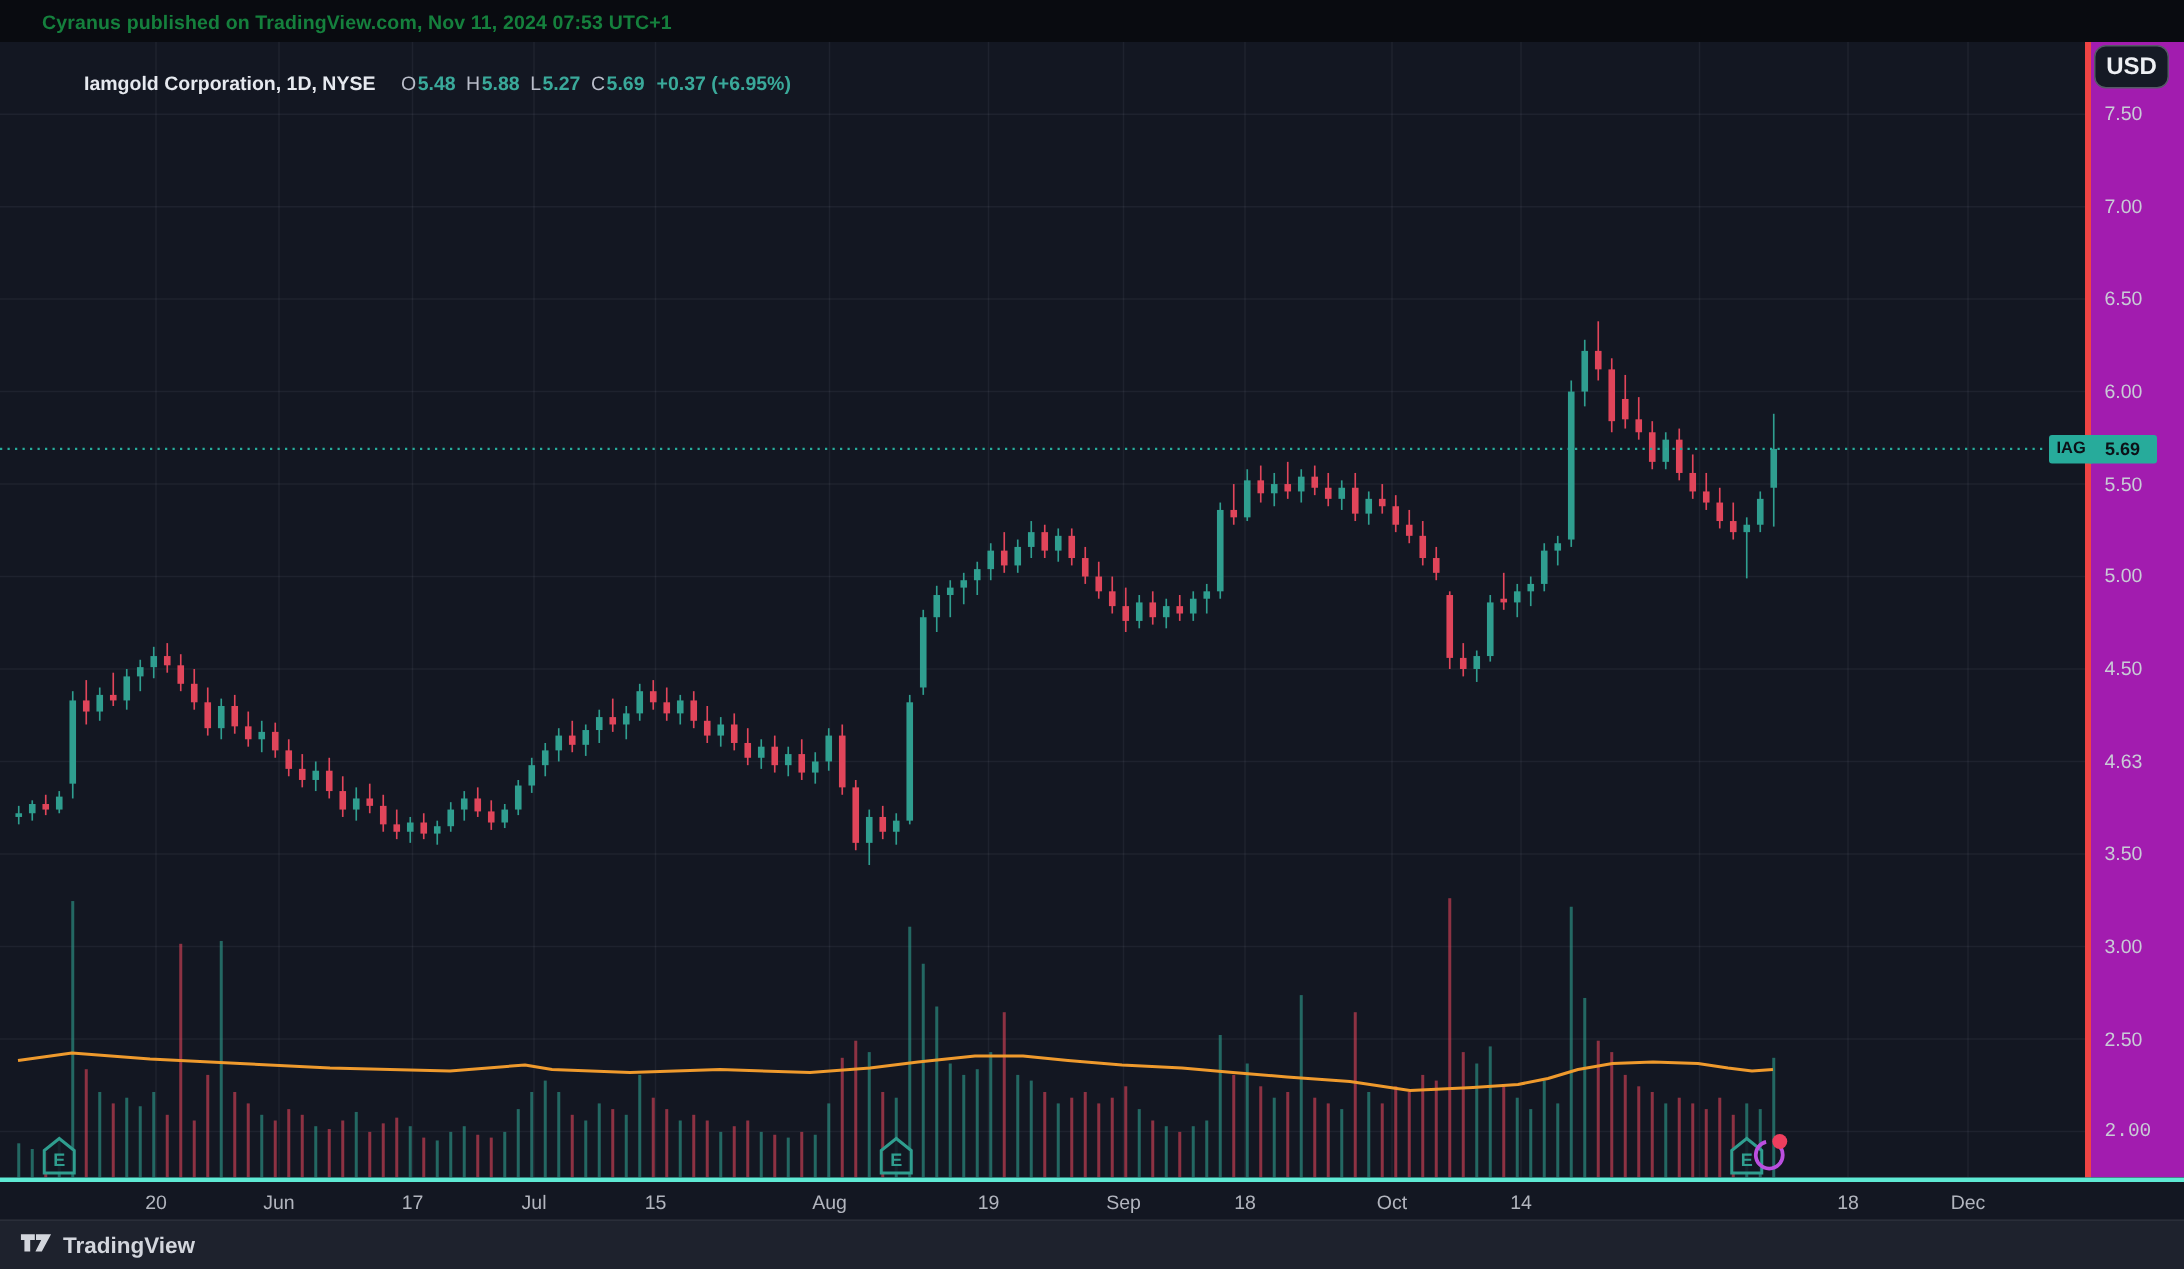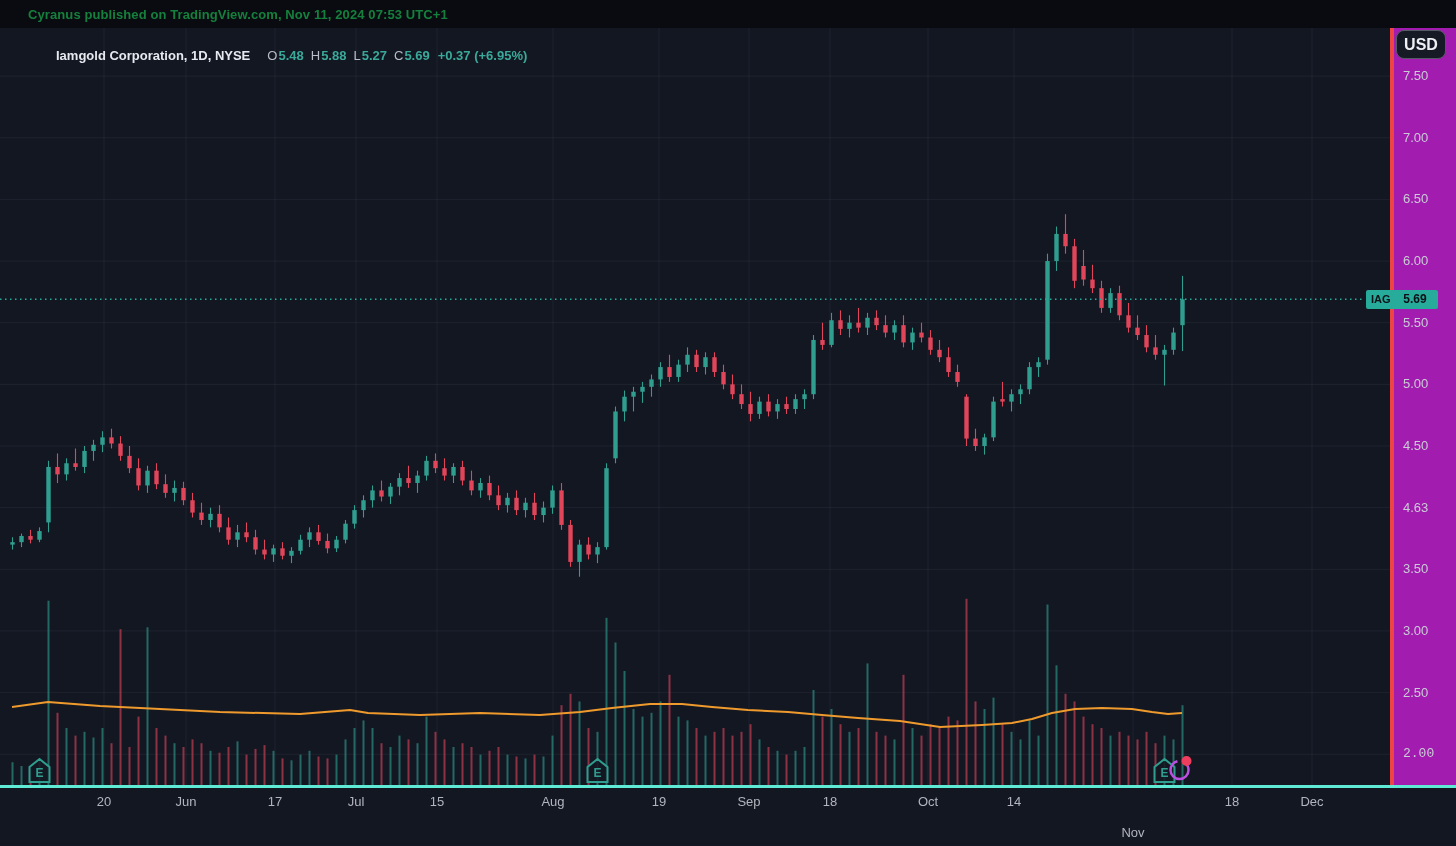--- a/index.html
+++ b/index.html
@@ -538,14 +538,23 @@
       <div class="tick" style="left: 928px;">Oct</div>
       <div class="tick" style="left: 1014px;">14</div>
       <div class="tick" style="left: 1133px; margin-top: 31px;">Nov</div>
       <div class="tick" style="left: 1232px;">18</div>
       <div class="tick" style="left: 1312px;">Dec</div>
     </div>
 
   <div class="sym-badge" style="top: 289.773px;">IAG</div>
   <div class="price-badge" style="top: 289.773px;">5.69</div>
 
+  <div class="footer">
+    <div class="brand">
+      <svg width="22" height="17" viewBox="0 0 28 22">
+        <polygon points="1,1 13,1 13,6 9,6 9,16 4,16 4,6 1,6" fill="#d3d6dd"></polygon>
+        <polygon points="14,1 27,1 19,16 13.5,16 18.5,6 14,6" fill="#d3d6dd"></polygon>
+      </svg>
+      <span class="brand-text">TradingView</span>
+    </div>
+  </div>
 
 </div>
 
 </body></html>

